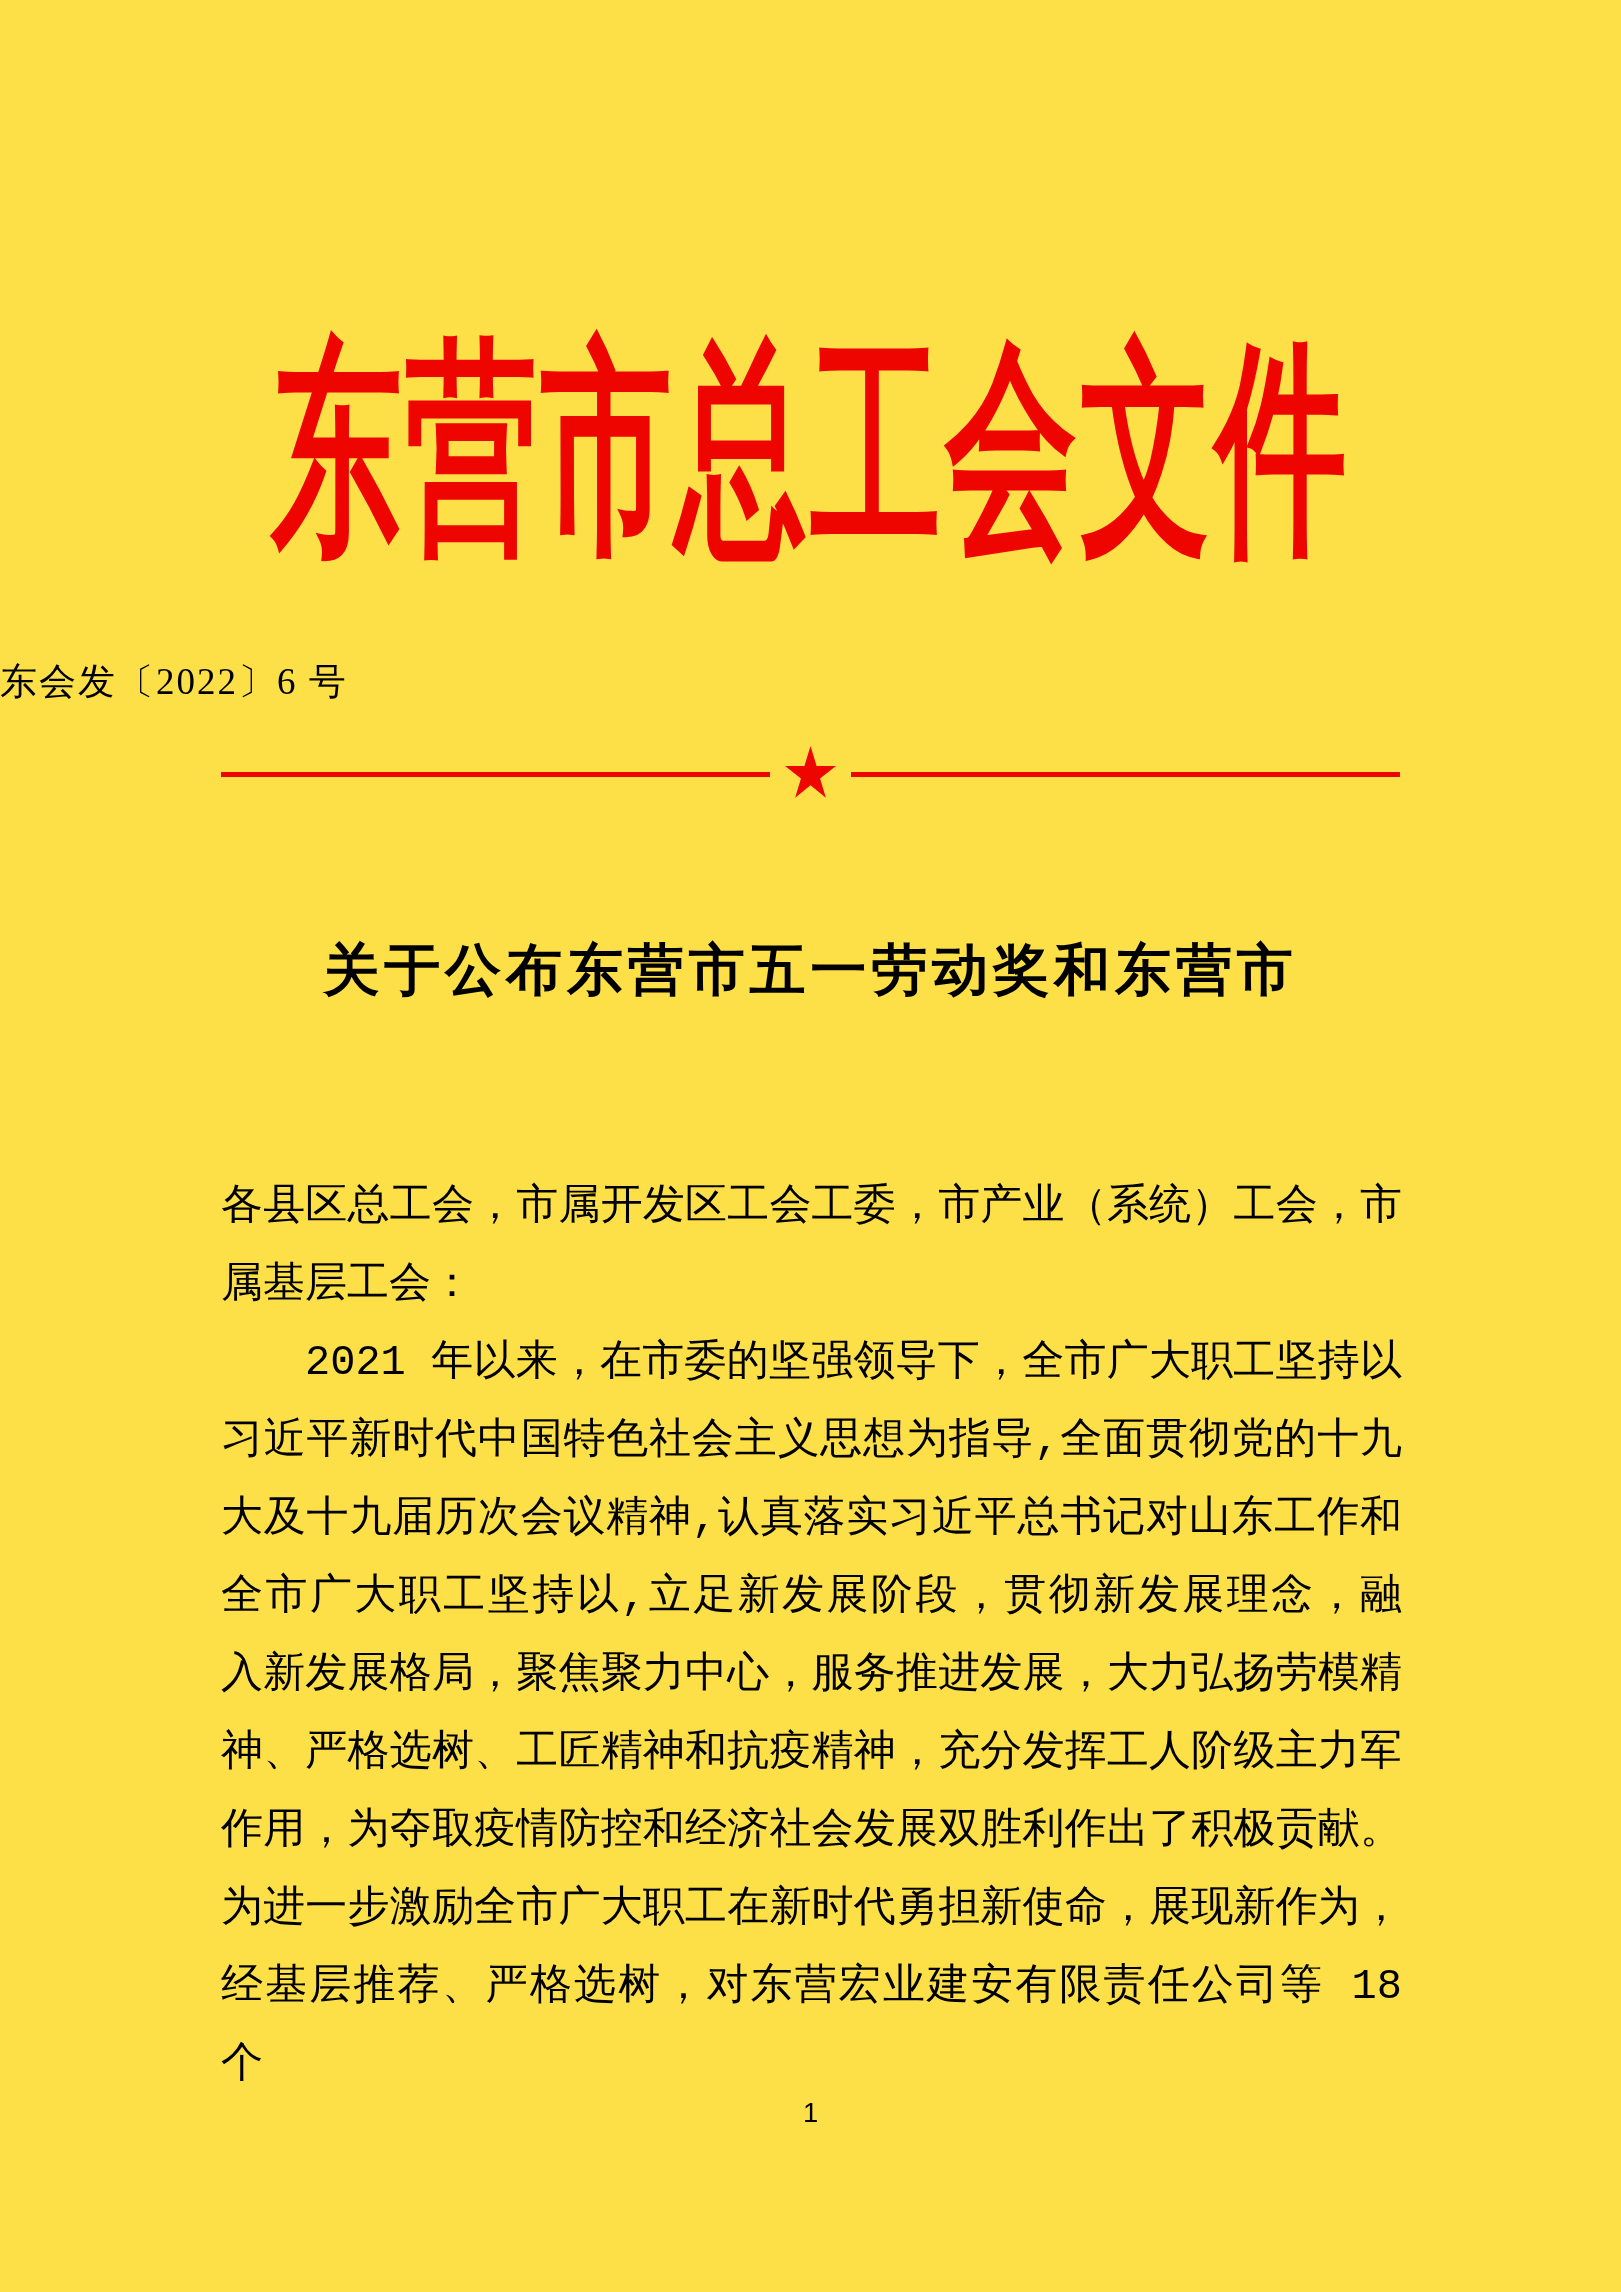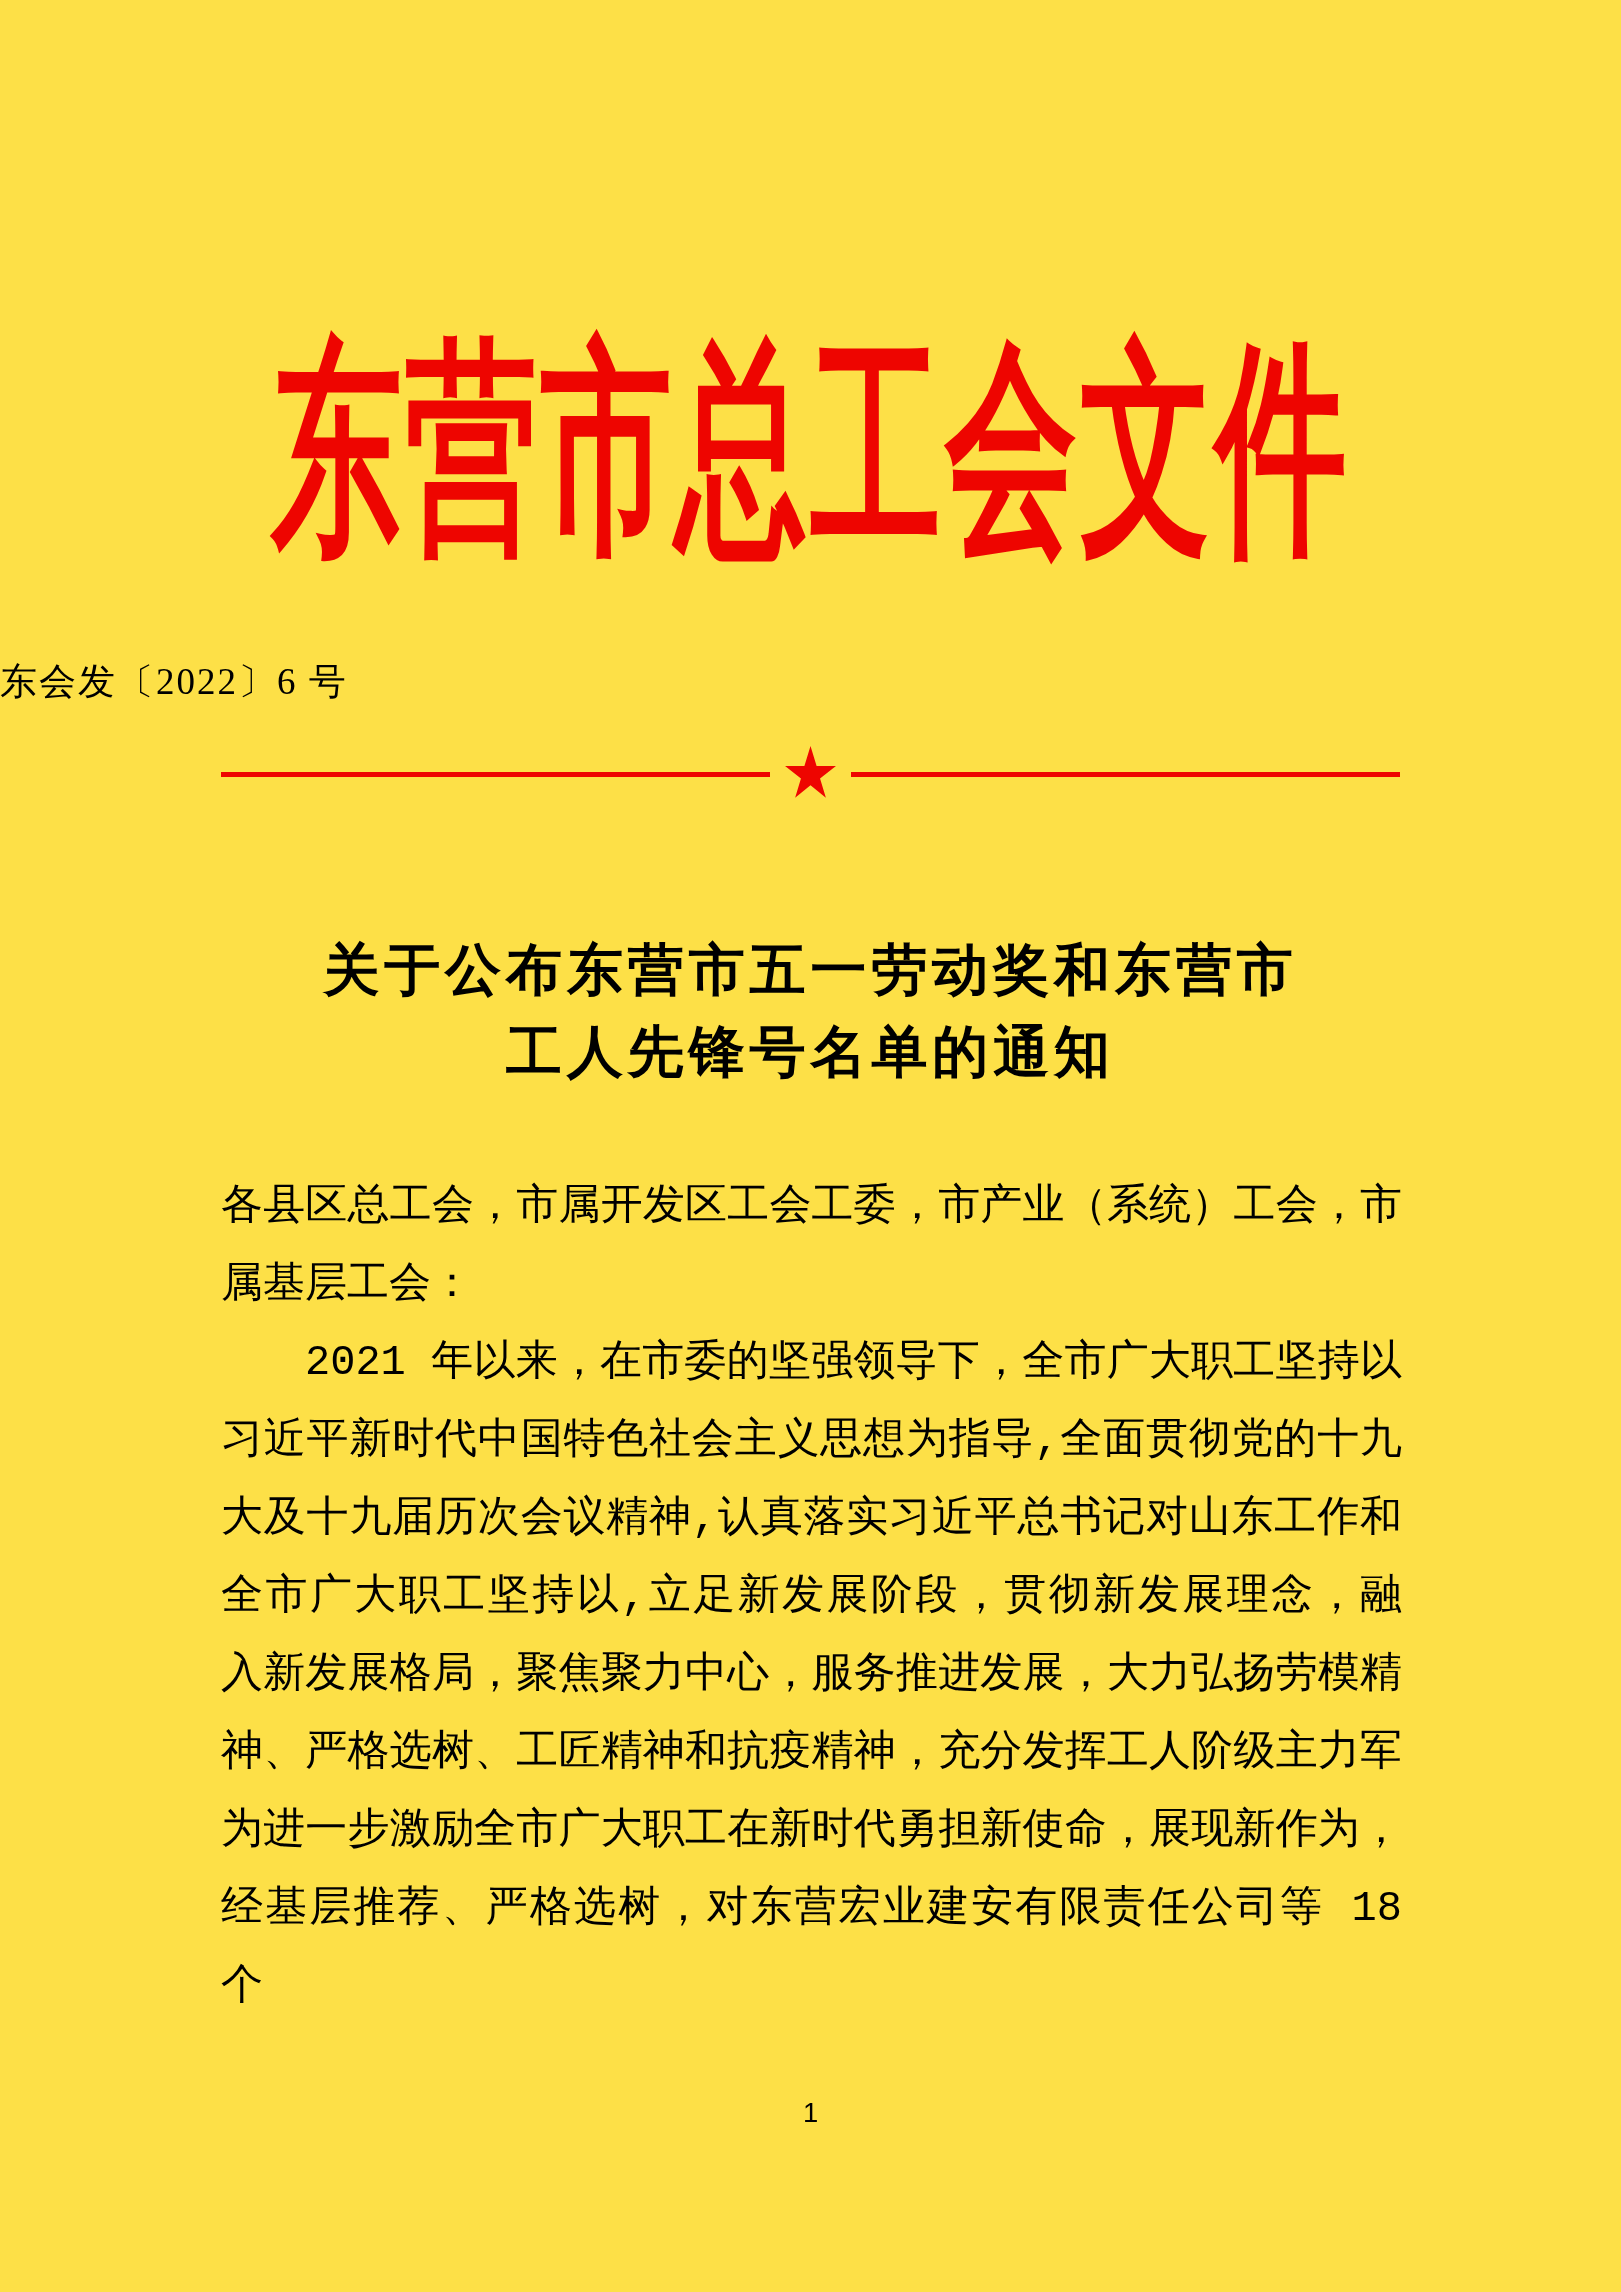--- a/index.html
+++ b/index.html
@@ -136,32 +136,32 @@
   <div class="doc-number">东会发〔2022〕6 号</div>
 
   <div class="star-divider">
     <div class="divider-line"></div>
     <div class="star"></div>
     <div class="divider-line"></div>
   </div>
 
   <div class="notice-title">
     <div>关于公布东营市五一劳动奖和东营市</div>
-    <div>工人先锋号名单的通知</div>
   </div>
 
   <div class="doc-body">
     <div class="body-line">各县区总工会，市属开发区工会工委，市产业（系统）工会，市</div>
     <div class="body-line no-just">属基层工会：</div>
     <div class="body-line indent">2021 年以来，在市委的坚强领导下，全市广大职工坚持以</div>
     <div class="body-line">习近平新时代中国特色社会主义思想为指导,全面贯彻党的十九</div>
     <div class="body-line">大及十九届历次会议精神,认真落实习近平总书记对山东工作和</div>
     <div class="body-line">全市广大职工坚持以,立足新发展阶段，贯彻新发展理念，融</div>
     <div class="body-line">入新发展格局，聚焦聚力中心，服务推进发展，大力弘扬劳模精</div>
     <div class="body-line">神、严格选树、工匠精神和抗疫精神，充分发挥工人阶级主力军</div>
+    <div class="body-line">作用，为夺取疫情防控和经济社会发展双胜利作出了积极贡献。</div>
     <div class="body-line">为进一步激励全市广大职工在新时代勇担新使命，展现新作为，</div>
     <div class="body-line">经基层推荐、严格选树，对东营宏业建安有限责任公司等 18 个</div>
   </div>
 
   <div class="page-number">1</div>
 
 </div>
 
 
 </body></html>

